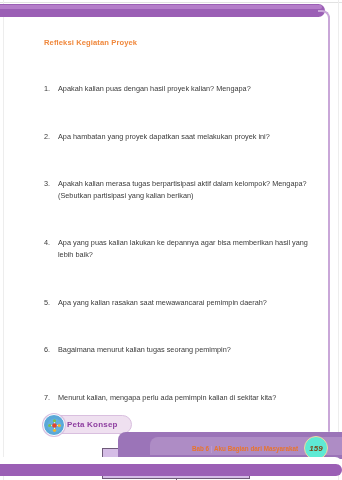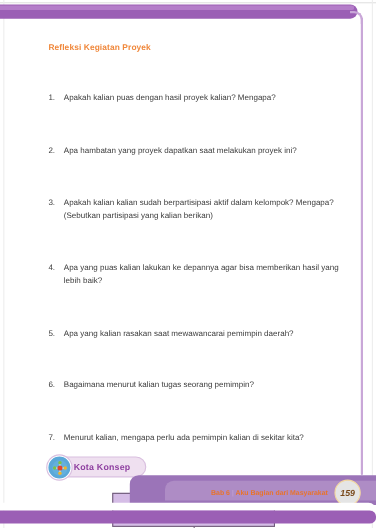--- a/index.html
+++ b/index.html
@@ -272,21 +272,21 @@
   .footer-text .sep { color: #c7a6d6; font-weight: normal; }
   .footer-text .chap-title { color: #e8742d; font-weight: bold; }
 
   .pagenum {
     position: absolute;
     right: 14px;
     top: 436px;
     width: 24px;
     height: 24px;
     border-radius: 50%;
-    background: #e5e5e5;
+    background: #5eead4;
     border: 1px solid #f3d79f;
     display: flex;
     align-items: center;
     justify-content: center;
     font-size: 8px;
     font-weight: bold;
     color: #7a4a1c;
     font-style: italic;
   }
 </style>
@@ -304,21 +304,21 @@
   <div class="rule-corner"></div>
   <div class="rule-right"></div>
 
   <div class="content">
 
     <div class="section-heading">Refleksi Kegiatan Proyek</div>
 
     <ol class="qlist">
       <li>Apakah kalian puas dengan hasil proyek kalian? Mengapa?</li>
       <li>Apa hambatan yang proyek dapatkan saat melakukan proyek ini?</li>
-      <li>Apakah kalian kalian sudah berpartisipasi aktif dalam kelompok? Mengapa? (Sebutkan partisipasi yang kalian berikan)</li>
+      <li>Apakah kalian merasa tugas berpartisipasi aktif dalam kelompok? Mengapa? (Sebutkan partisipasi yang kalian berikan)</li>
       <li>Apa yang puas kalian lakukan ke depannya agar bisa memberikan hasil yang lebih baik?</li>
       <li>Apa yang kalian rasakan saat mewawancarai pemimpin daerah?</li>
       <li>Bagaimana menurut kalian tugas seorang pemimpin?</li>
       <li>Menurut kalian, mengapa perlu ada pemimpin kalian di sekitar kita?</li>
     </ol>
 
     <div class="badge-row">
       <div class="badge">
         <span class="badge-icon">
           <svg width="15" height="15" viewBox="0 0 20 20" aria-hidden="true">
@@ -327,21 +327,21 @@
             <line x1="10" y1="10" x2="16" y2="10" stroke="#ffffff" stroke-width="1.2"></line>
             <line x1="10" y1="10" x2="10" y2="16" stroke="#ffffff" stroke-width="1.2"></line>
             <line x1="10" y1="10" x2="4" y2="10" stroke="#ffffff" stroke-width="1.2"></line>
             <circle cx="10" cy="10" r="3.1" fill="#e0452f"></circle>
             <circle cx="10" cy="3.6" r="2.1" fill="#7cc24a"></circle>
             <circle cx="16.4" cy="10" r="2.1" fill="#f0b429"></circle>
             <circle cx="10" cy="16.4" r="2.1" fill="#f0b429"></circle>
             <circle cx="3.6" cy="10" r="2.1" fill="#7cc24a"></circle>
           </svg>
         </span>
-        <span class="badge-label">Kota Konsep</span>
+        <span class="badge-label">Peta Konsep</span>
       </div>
     </div>
 
     <div class="map">
 
       <div class="node">
         <div class="node-title">Kabupaten/Kota</div>
         <div class="node-sub">Dipimpin oleh Bupati/Walikota</div>
       </div>
 

